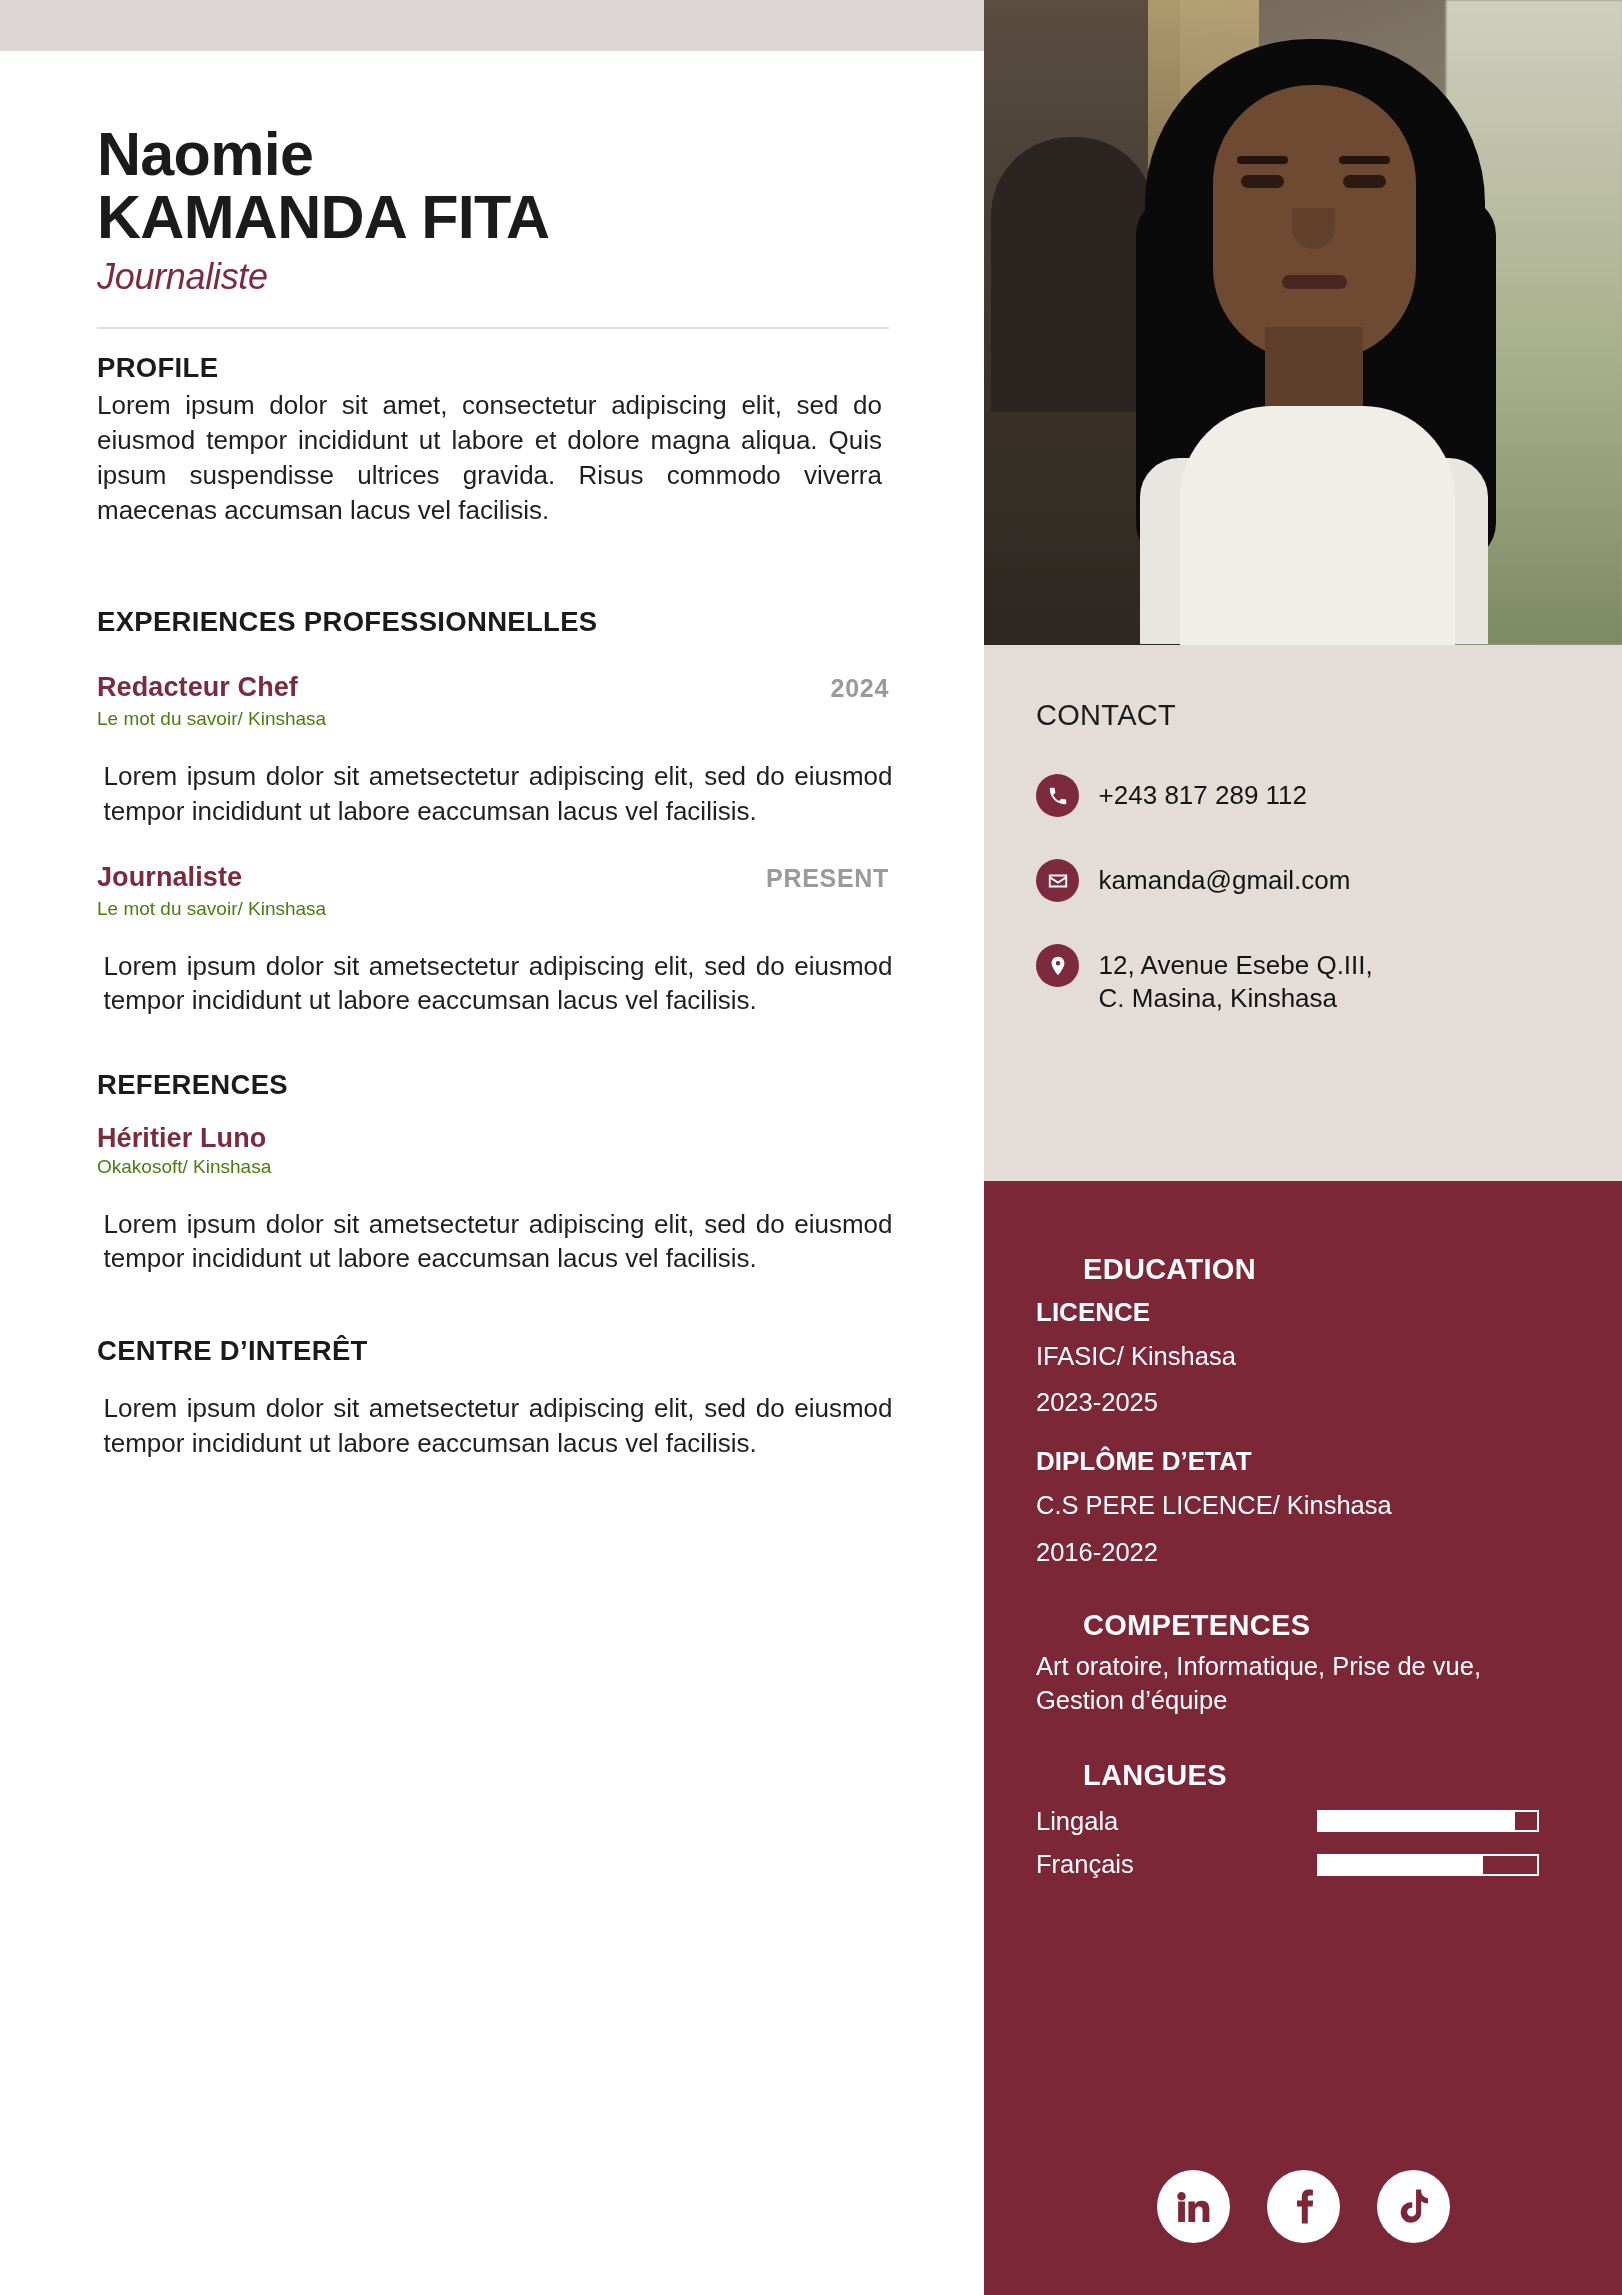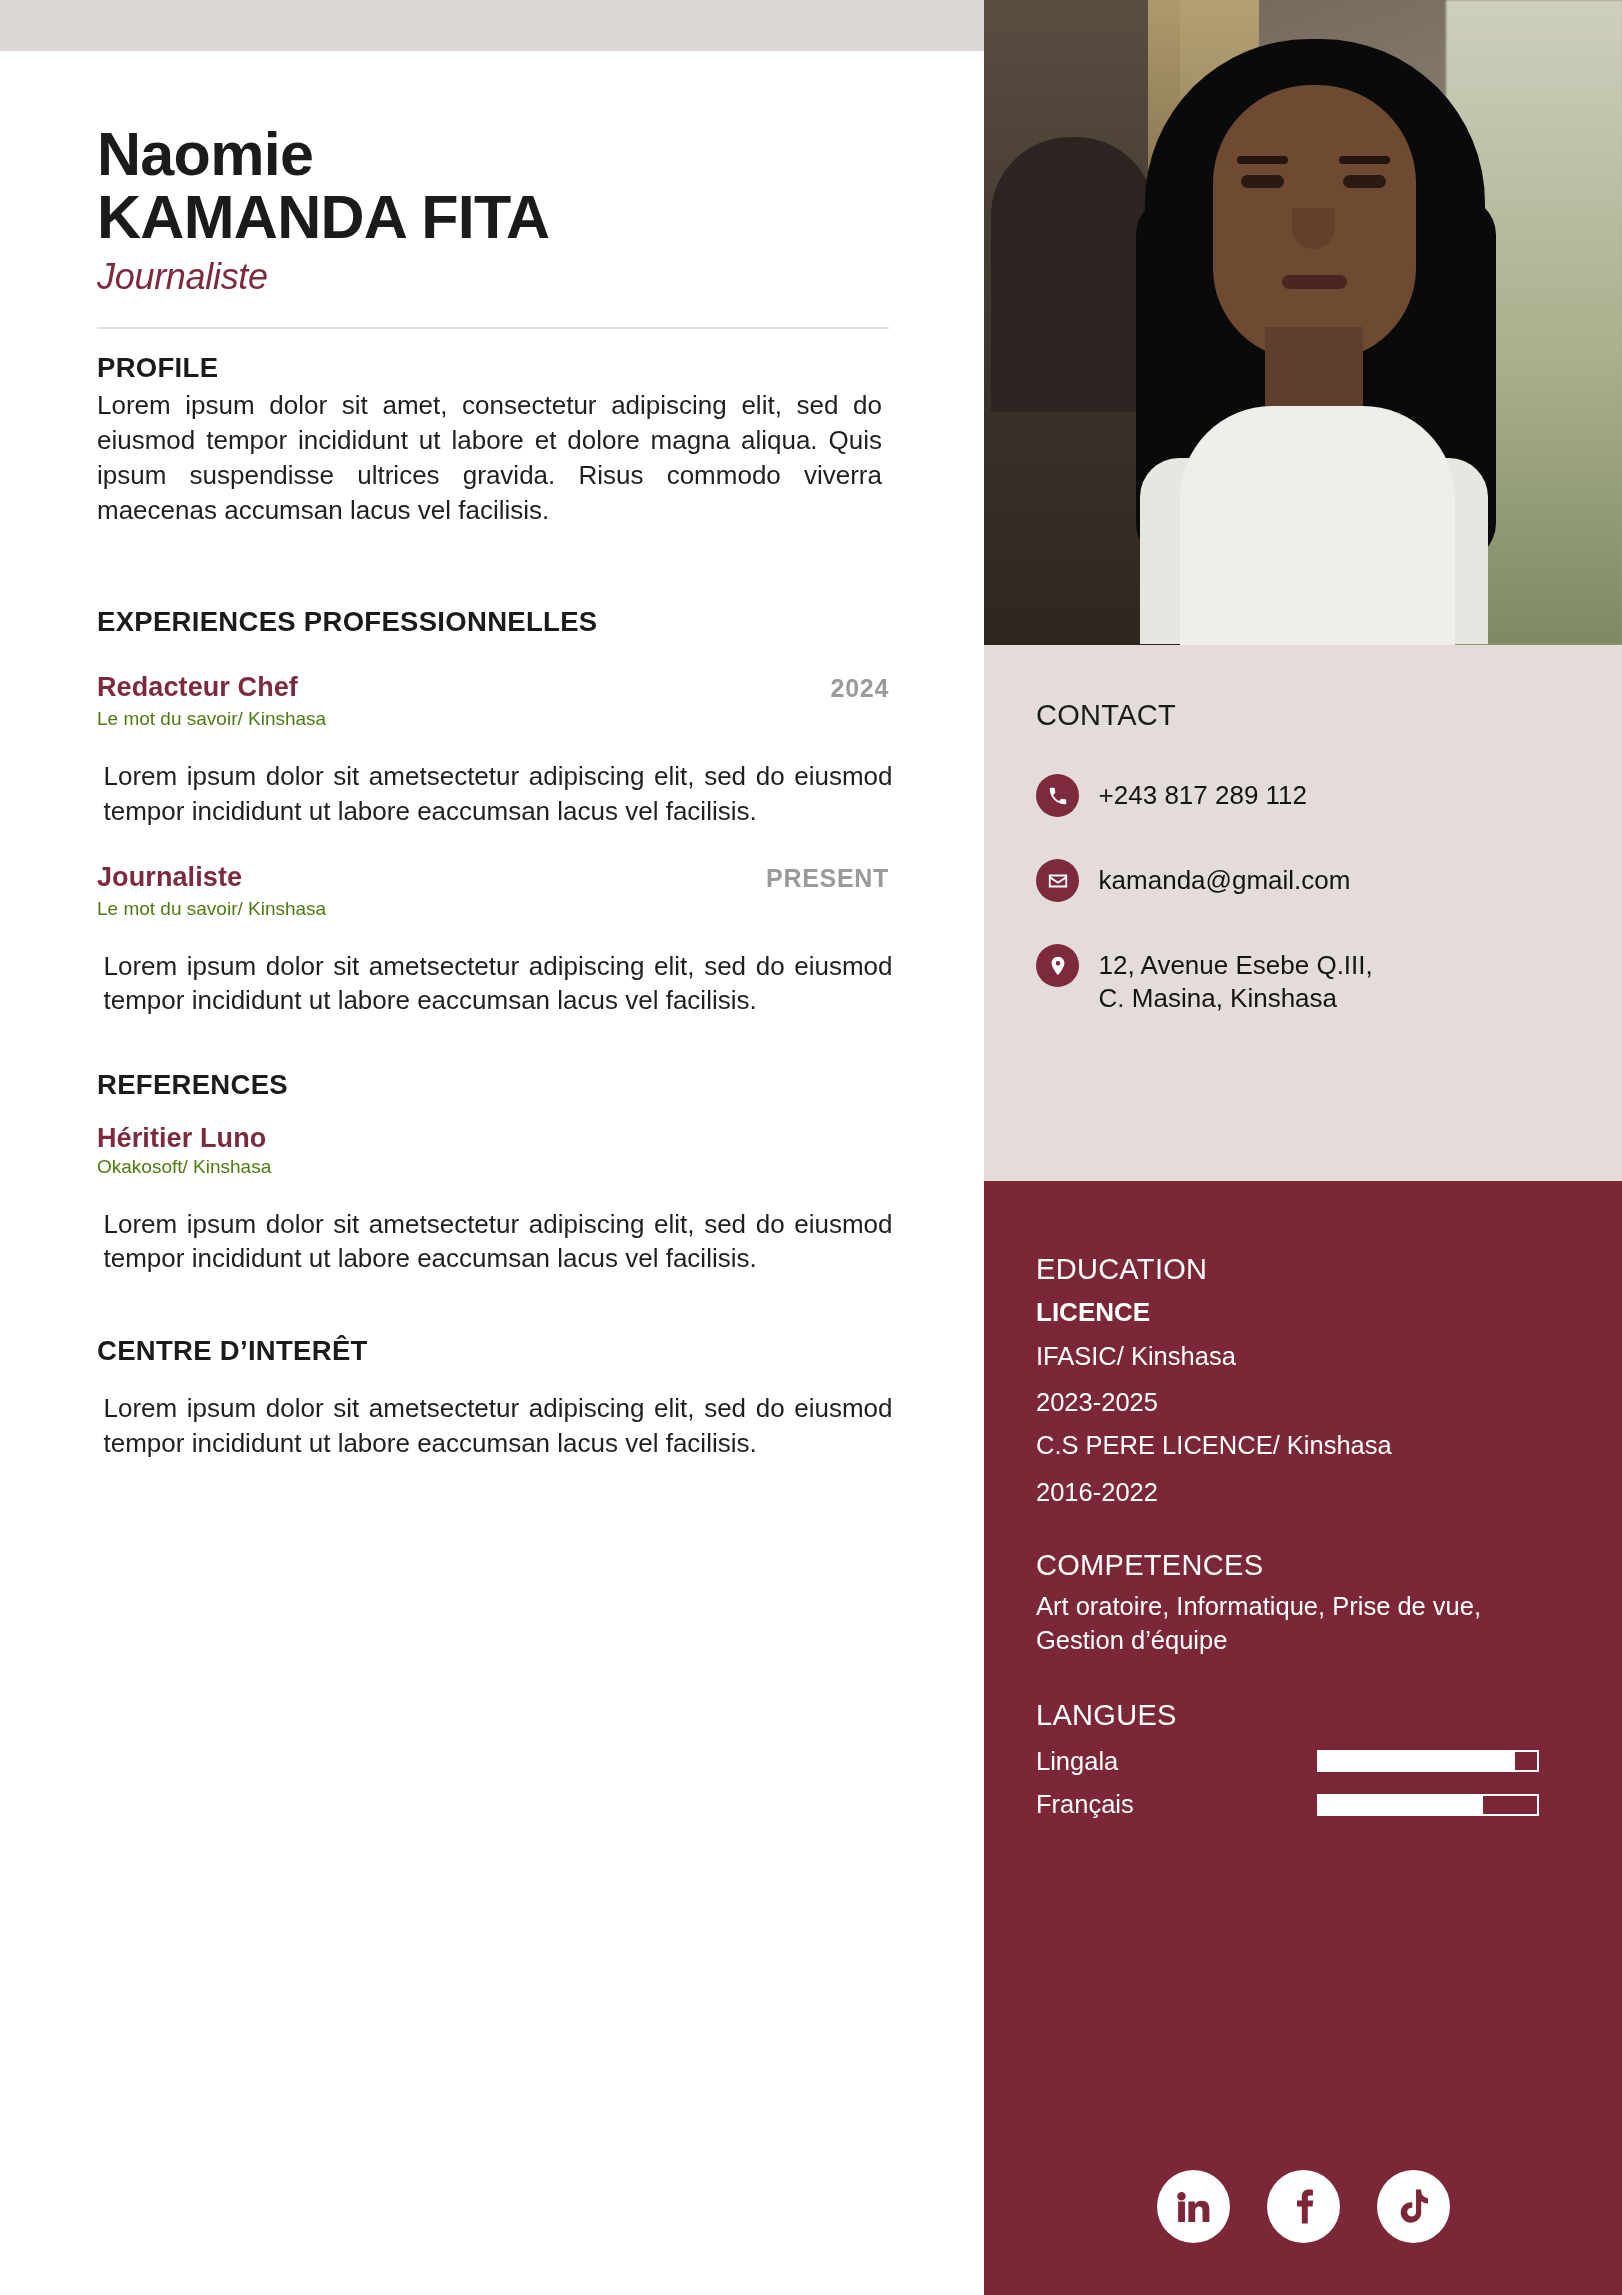--- a/index.html
+++ b/index.html
@@ -245,22 +245,23 @@
     position: absolute;
     left: 0; top: 1181px;
     width: 639px;
     height: 1114px;
     background: #7b2738;
     padding: 72px 46px 0 52px;
     color: #ffffff;
   }
   .m-title {
     font-size: 29px;
-    font-weight: 400;
+    font-weight: 700;
     letter-spacing: 0.3px;
+    margin-left: 47px;
   }
   .m-sub {
     font-size: 26px;
     font-weight: 700;
     margin-top: 10.5px;
   }
   .m-line {
     font-size: 25.5px;
     margin-top: 12px;
     line-height: 1.3;
@@ -421,20 +422,21 @@
       </div>
     </div>
 
     <div class="maroon">
 
       <div class="m-title">EDUCATION</div>
       <div class="m-sub">LICENCE</div>
       <div class="m-line">IFASIC/ Kinshasa</div>
       <div class="m-years">2023-2025</div>
 
+      <div class="m-sub" style="margin-top:29px;">DIPLÔME D’ETAT</div>
       <div class="m-line">C.S PERE LICENCE/ Kinshasa</div>
       <div class="m-years">2016-2022</div>
 
       <div class="m-title m-gap">COMPETENCES</div>
       <div class="m-body">Art oratoire, Informatique, Prise de vue, Gestion d’équipe</div>
 
       <div class="m-title m-gap">LANGUES</div>
 
       <div class="lang-row">
         <span class="lang-name">Lingala</span>

